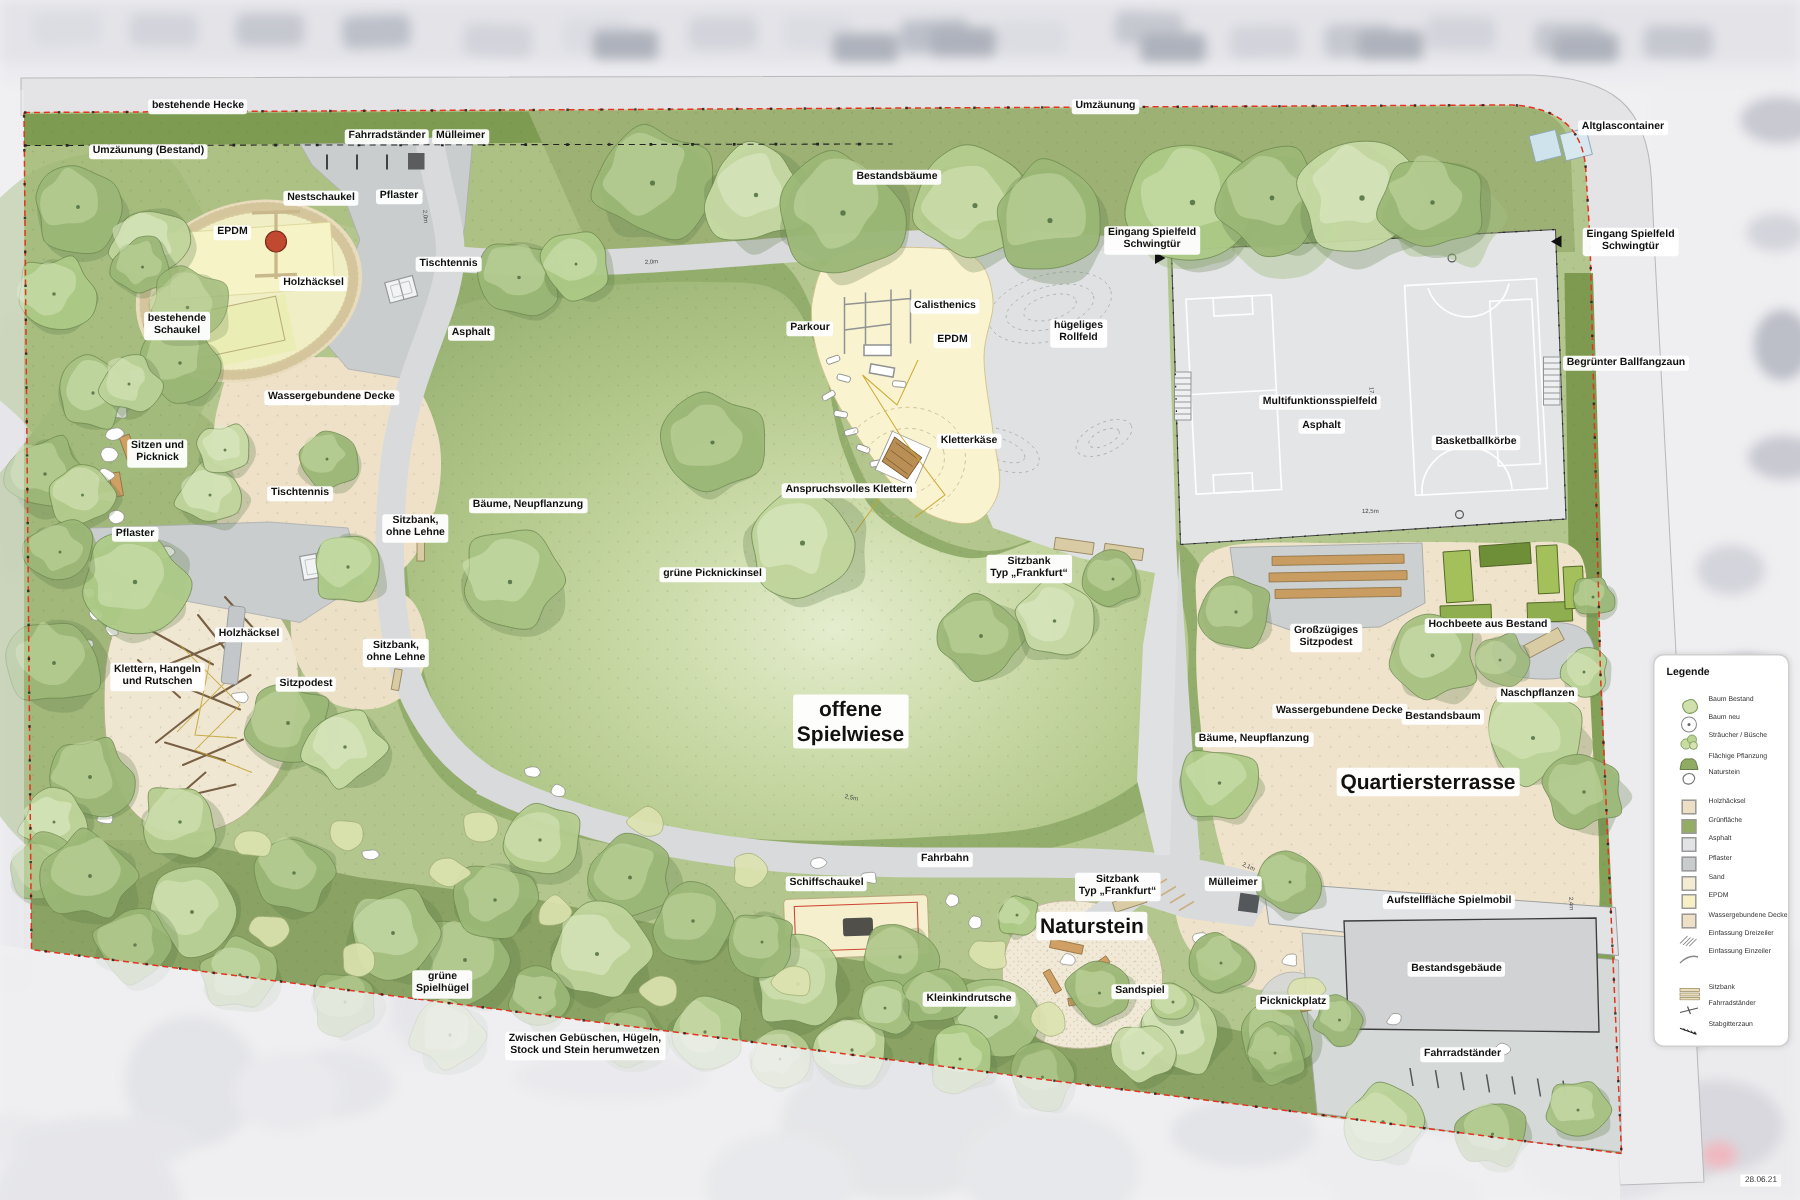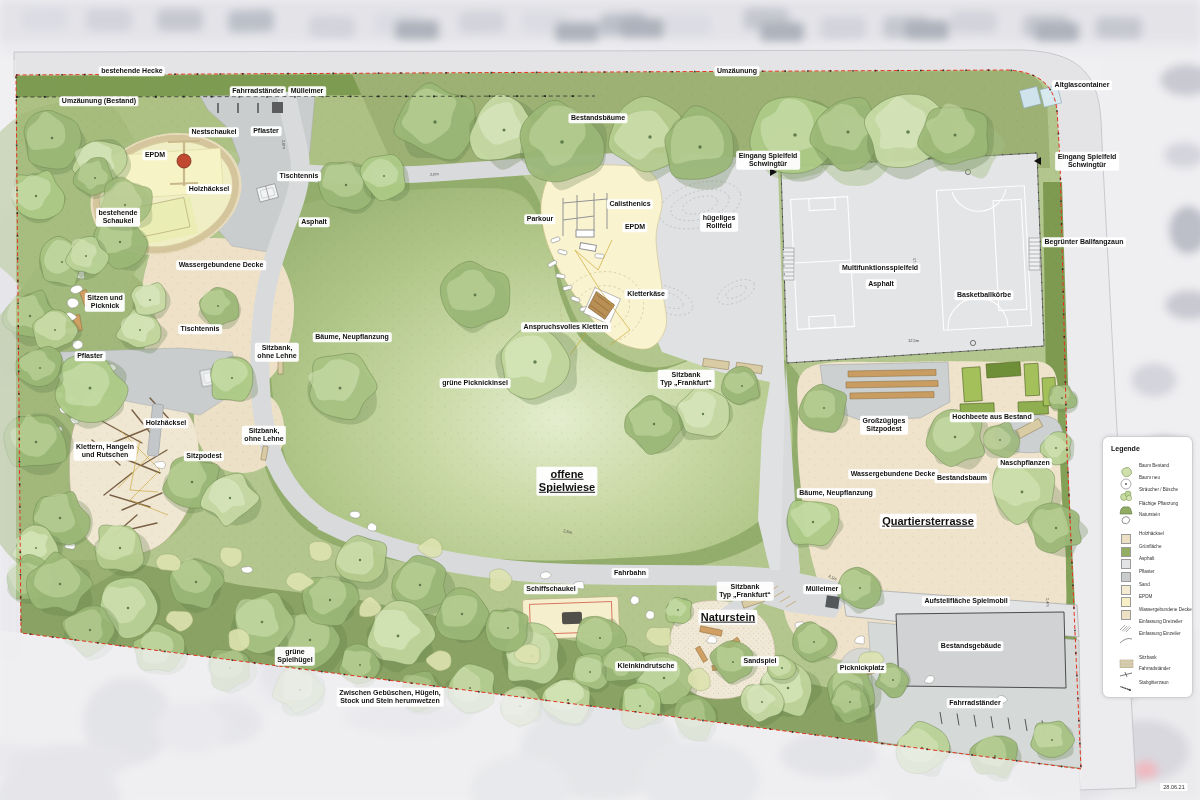--- a/index.html
+++ b/index.html
@@ -1,19 +1,19 @@
 <!DOCTYPE html>
 <html><head><meta charset="utf-8">
 <style>
 html,body{margin:0;padding:0;background:#fff;}
 #wrap{position:relative;width:1200px;height:800px;overflow:hidden;font-family:"Liberation Sans",sans-serif;}
 #wrap svg.base{position:absolute;left:0;top:0;}
 .lbl{position:absolute;transform:translate(-50%,-50%);background:rgba(255,255,255,0.95);border-radius:2px;
  padding:0.5px 2.5px;font-size:7px;font-weight:bold;color:#111;text-align:center;line-height:1.25;white-space:nowrap;z-index:5;}
-.lbl.big{font-size:11px;text-decoration:underline;}
+.lbl.big{font-size:14px;}
 #legend{position:absolute;left:1102px;top:436px;width:89px;height:260px;background:#fff;border:0.5px solid #cfcfcf;
  border-radius:7px;box-shadow:0 0 4px rgba(0,0,0,0.12);z-index:6;}
 .ltit{position:absolute;left:8px;top:8px;font-size:7px;font-weight:bold;color:#111;}
 .lrow{position:absolute;left:8px;height:12px;width:80px;}
 .lic{position:absolute;left:8px;top:0;width:14px;text-align:center;}
 .lic svg{vertical-align:middle;}
 .sq{display:inline-block;width:8px;height:8px;border:0.5px solid #9a9a9a;}
 .ltx{position:absolute;left:28px;top:1px;font-size:4.6px;color:#333;white-space:nowrap;}
 #date{position:absolute;left:1174px;top:787px;transform:translate(-50%,-50%);font-size:5.5px;color:#333;background:#fff;padding:1px 3px;z-index:6;}
 </style></head>
@@ -1215,21 +1215,21 @@
 <div class="lbl" style="left:862px;top:668px">Picknickplatz</div>
 
 <div class="lbl" style="left:971px;top:646px">Bestandsgebäude</div>
 
 <div class="lbl" style="left:390px;top:697px">Zwischen Gebüschen, Hügeln,<br>Stock und Stein herumwetzen</div>
 
 <div class="lbl" style="left:975px;top:703px">Fahrradständer</div>
 
 <div class="lbl big" style="left:567px;top:481px">offene<br>Spielwiese</div>
 
-<div class="lbl big" style="left:928px;top:521px">Quartiersterrasse</div>
+<div class="lbl big" style="left:952px;top:521px">Quartiersterrasse</div>
 
 <div class="lbl big" style="left:728px;top:617px">Naturstein</div>
 
 <div id="legend">
       <div class="ltit">Legende</div>
 <div class="lrow" style="top:25px">
         <span class="lic"><svg width="13" height="12" viewBox="0 0 13 12">
             <path d="M2,7 Q1,3 5,2 Q9,0 11,4 Q13,8 9,10 Q4,12 2,7Z" fill="#cfe0ac" stroke="#7e9a5c" stroke-width="0.7"></path>
           </svg></span>
         <span class="ltx">Baum Bestand</span>

